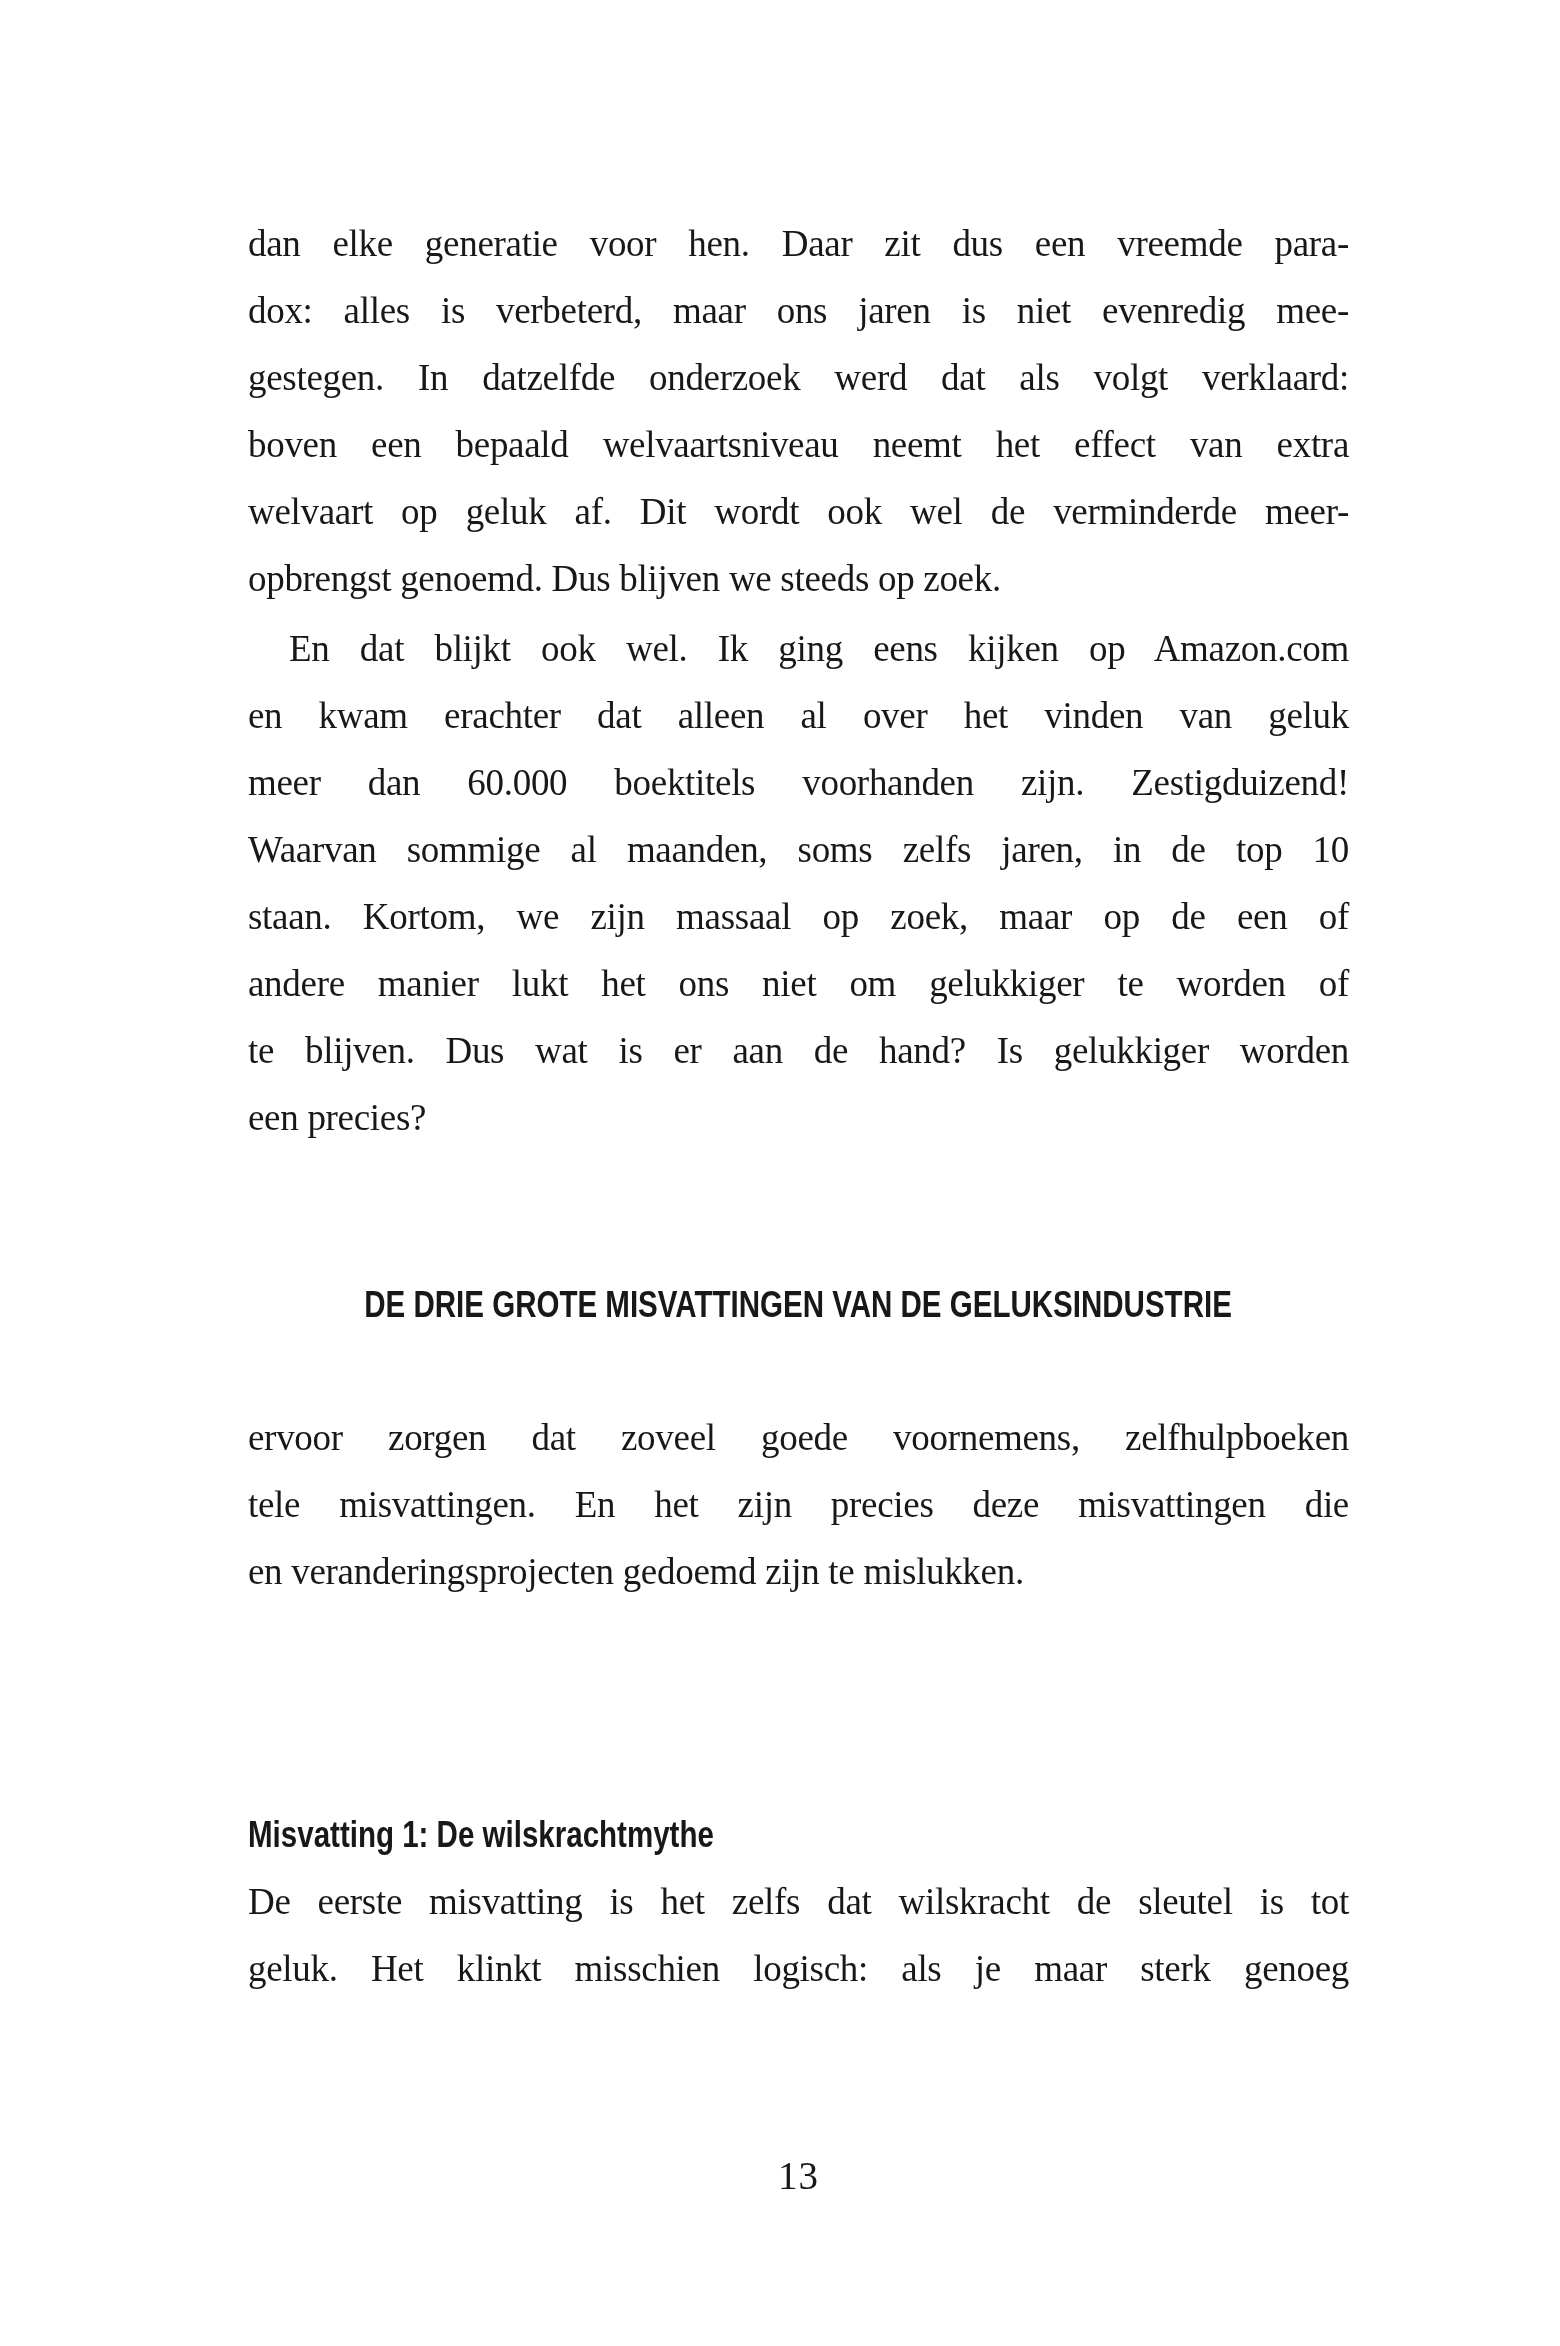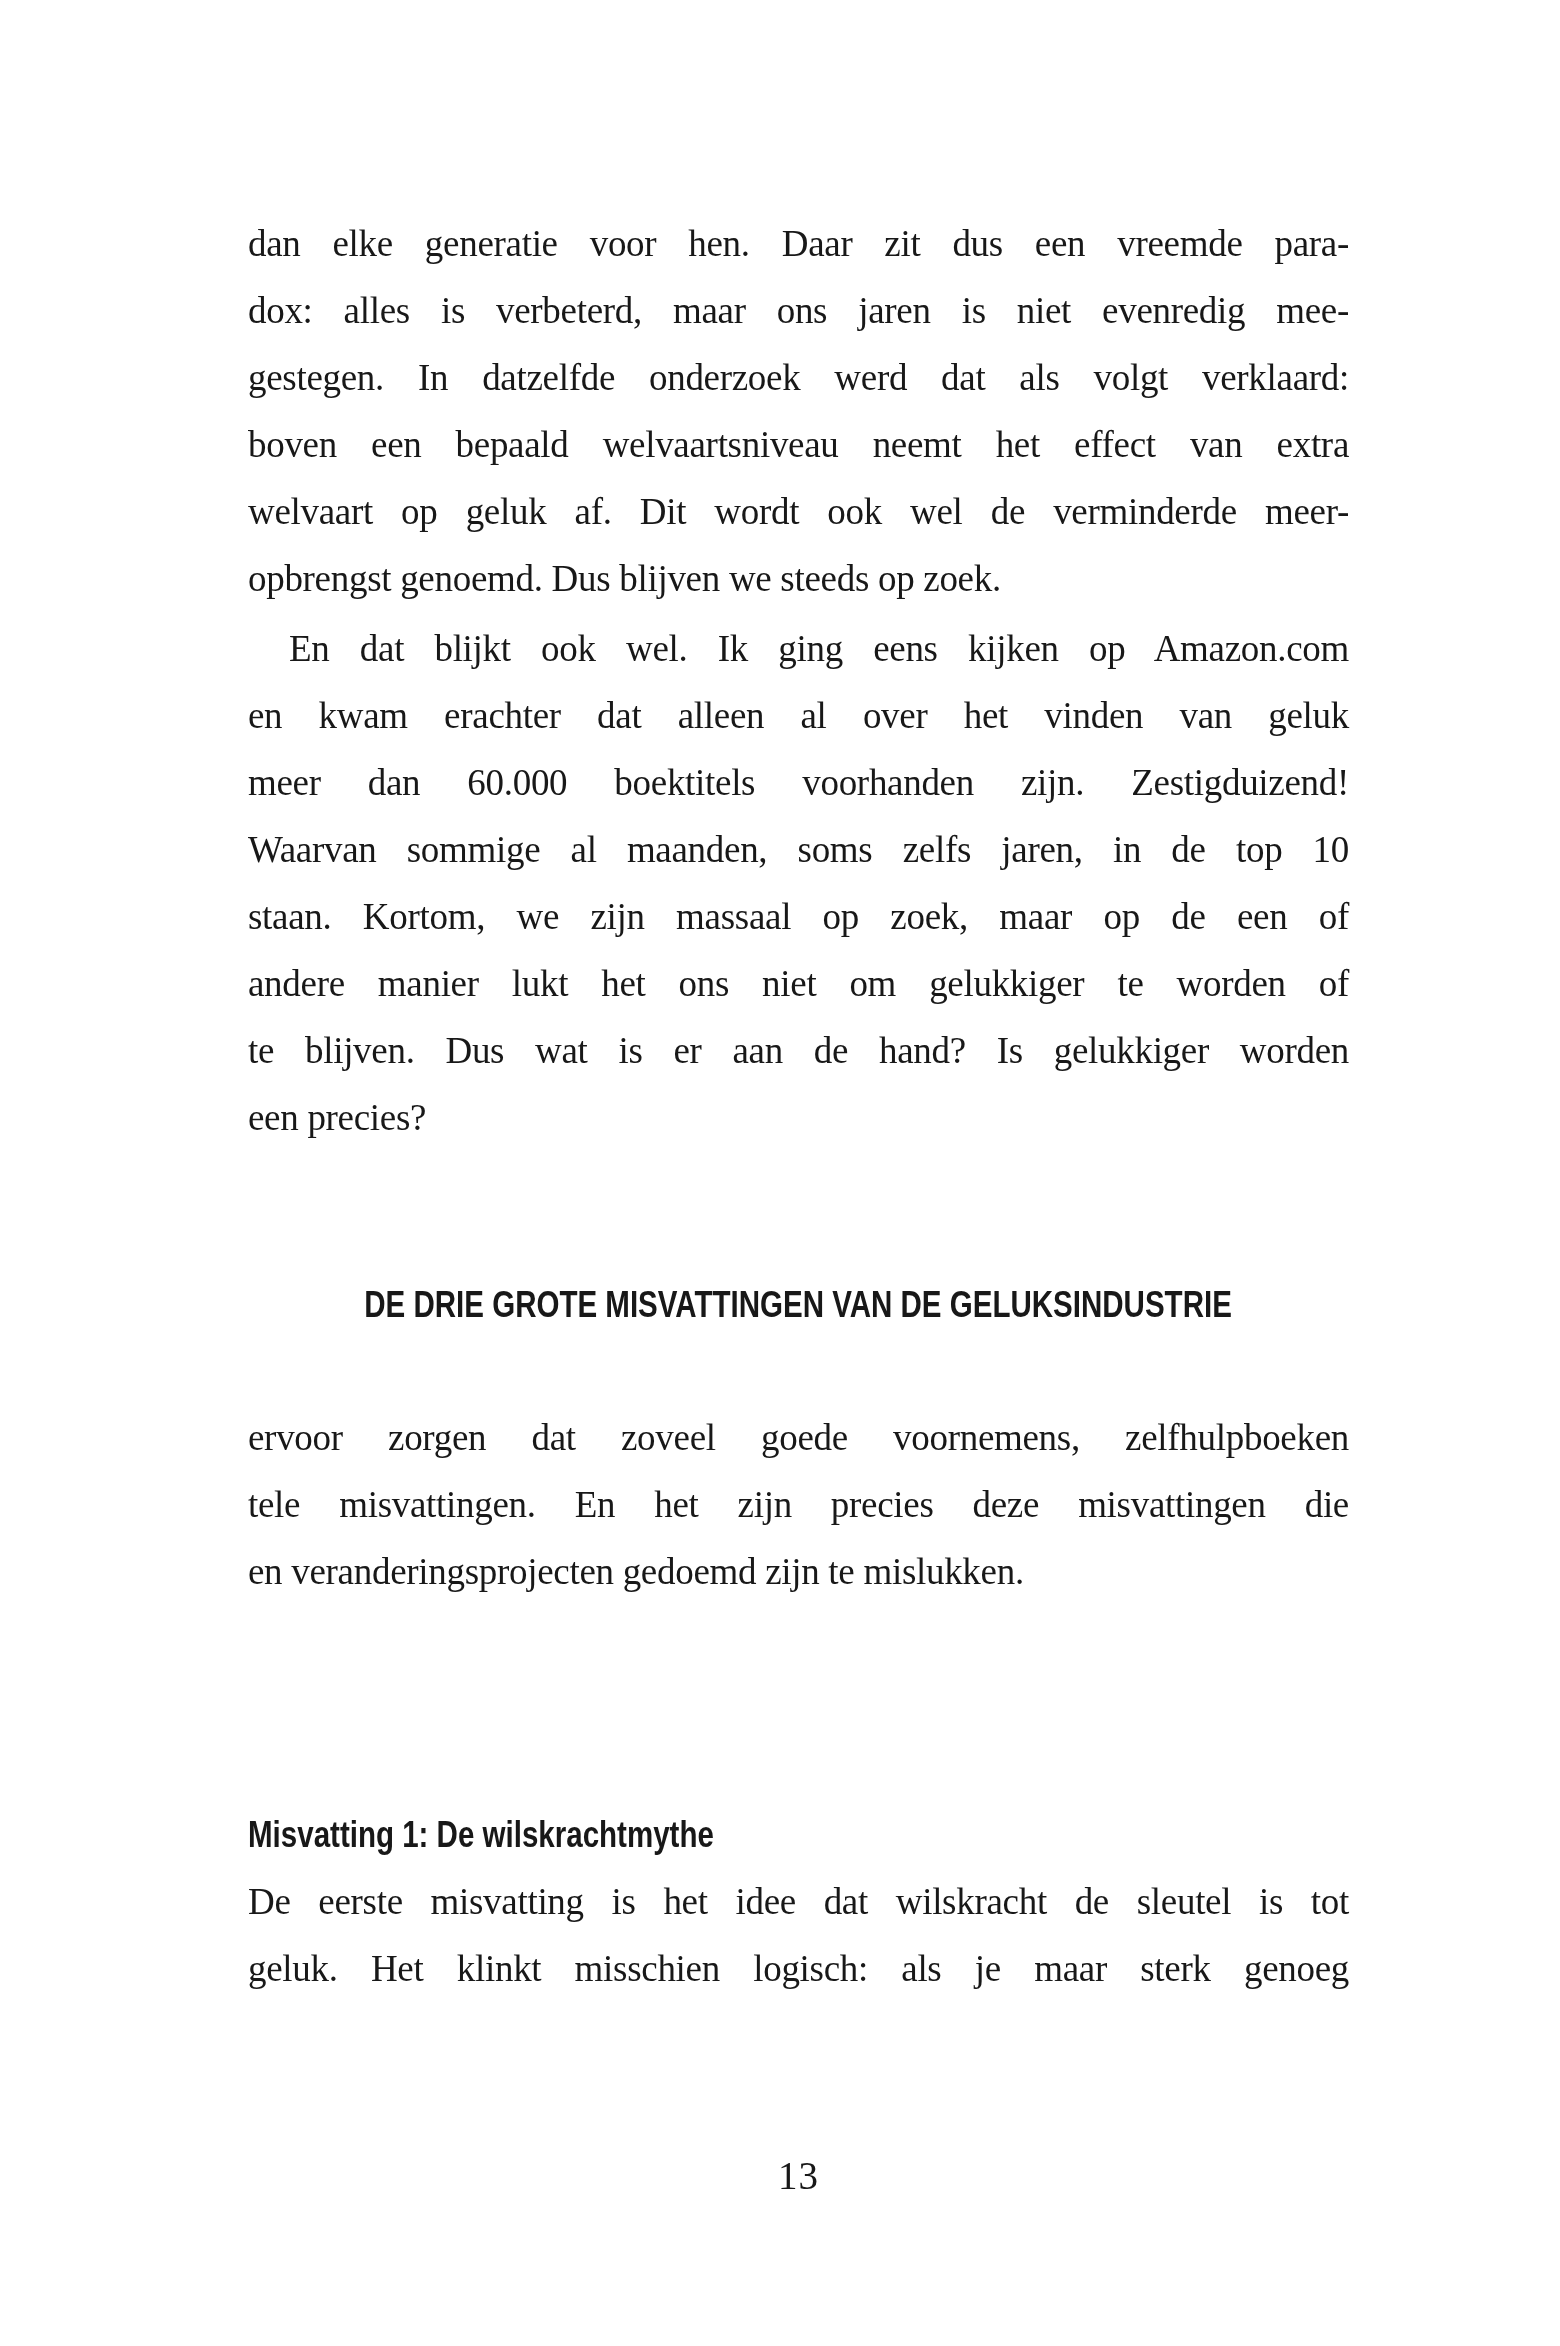--- a/index.html
+++ b/index.html
@@ -115,18 +115,18 @@
     <div class="line just">ervoor zorgen dat zoveel goede voornemens, zelfhulpboeken</div>
     <div class="line just">tele misvattingen. En het zijn precies deze misvattingen die</div>
     <div class="line last">en veranderingsprojecten gedoemd zijn te mislukken.</div>
   </div>
 
 <div class="textcol sub-heading">
   <span class="cond">Misvatting 1: De wilskrachtmythe</span>
 </div>
 
 <div class="textcol para" id="para4">
-    <div class="line just">De eerste misvatting is het idee dat wilskracht de sleutel is tot</div>
+    <div class="line just">De eerste misvatting is het zelfs dat wilskracht de sleutel is tot</div>
     <div class="line just">geluk. Het klinkt misschien logisch: als je maar sterk genoeg</div>
   </div>
 
 <div class="textcol page-number">13</div>
 
 
 </body></html>

